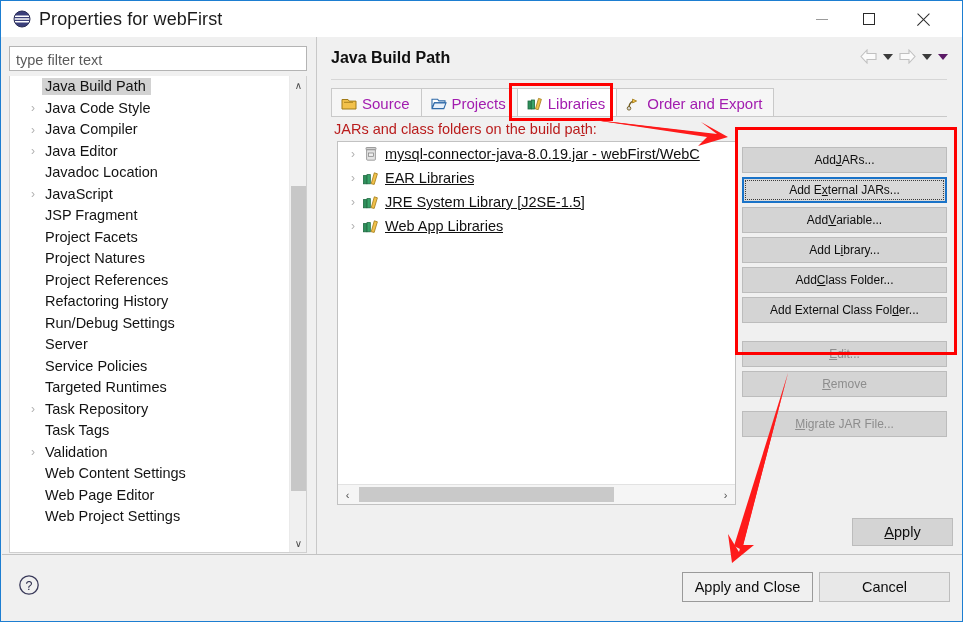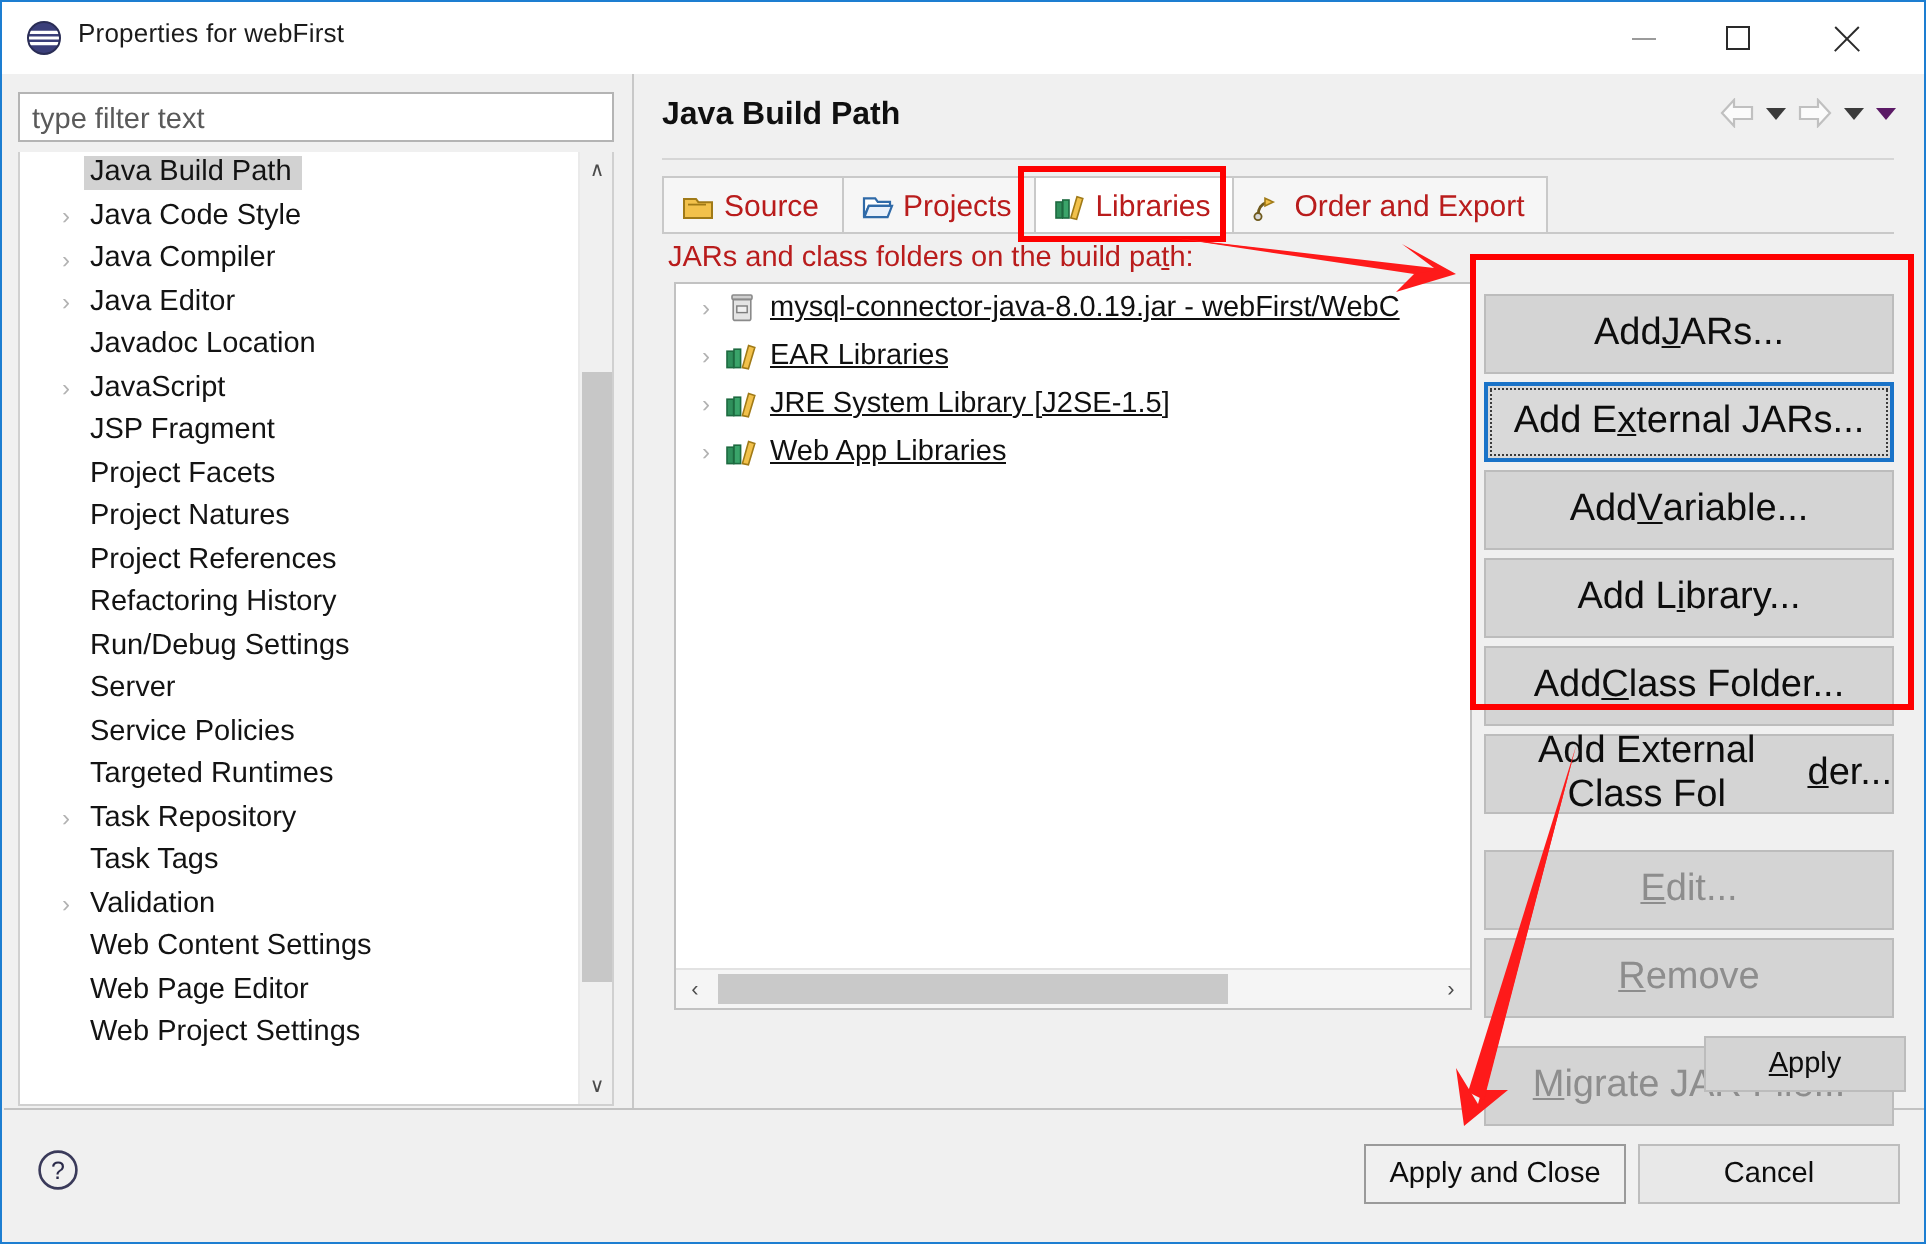--- a/index.html
+++ b/index.html
@@ -24,21 +24,21 @@
     width: 961px; height: 36px;
     background: #ffffff;
     box-sizing: border-box;
   }
   .title-icon {
     position: absolute; left: 12px; top: 9px;
     width: 18px; height: 18px;
   }
   .title-text {
     position: absolute; left: 38px; top: 8px;
-    font-size: 13px; color: #1b1b1b;
+    font-size: 18px; color: #1b1b1b;
     letter-spacing: 0.1px;
     white-space: nowrap;
   }
   .win-btn {
     position: absolute; top: 0;
     width: 46px; height: 36px;
     display: flex; align-items: center; justify-content: center;
   }
   .win-min { right: 117px; }
   .win-max { right: 70px; }
@@ -162,21 +162,21 @@
 
   
   .tabs {
     position: absolute; left: 330px; top: 86px;
     height: 30px;
     display: flex; align-items: flex-end;
   }
   .tab {
     display: flex; align-items: center; gap: 5px;
     height: 29px; padding: 0 11px 0 9px;
-    font-size: 15px; color: #b91c1c;
+    font-size: 15px; color: #a21caf;
     border: 1px solid #c9c9c9;
     border-bottom: none;
     background: #f6f6f6;
     box-sizing: border-box;
     margin-right: -1px;
     white-space: nowrap;
   }
   .tab.active { background: #ffffff; }
   .tab-icon { width: 16px; height: 15px; display:block; }
   .tabs-underline {
@@ -231,25 +231,25 @@
     position: absolute; left: 21px; top: 2px;
     width: 255px; height: 15px; background: #c9c9c9;
   }
 
   
   .btn-col {
     position: absolute; left: 741px; top: 146px;
     width: 205px;
   }
   .eclbtn {
-    width: 205px; height: 40px;
+    width: 205px; height: 26px;
     background: #d4d4d4;
     border: 1px solid #bcbcbc;
     box-sizing: border-box;
-    font-size: 19px; color: #0d0d0d;
+    font-size: 12px; color: #0d0d0d;
     font-family: "Liberation Sans", sans-serif;
     display: flex; align-items: center; justify-content: center;
     margin-bottom: 4px;
     cursor: default;
     padding: 0;
   }
   .eclbtn u { text-decoration: underline; }
   .eclbtn.focused {
     border: 2px solid #1a73c8;
     outline: 1px dotted #3a3a3a;

